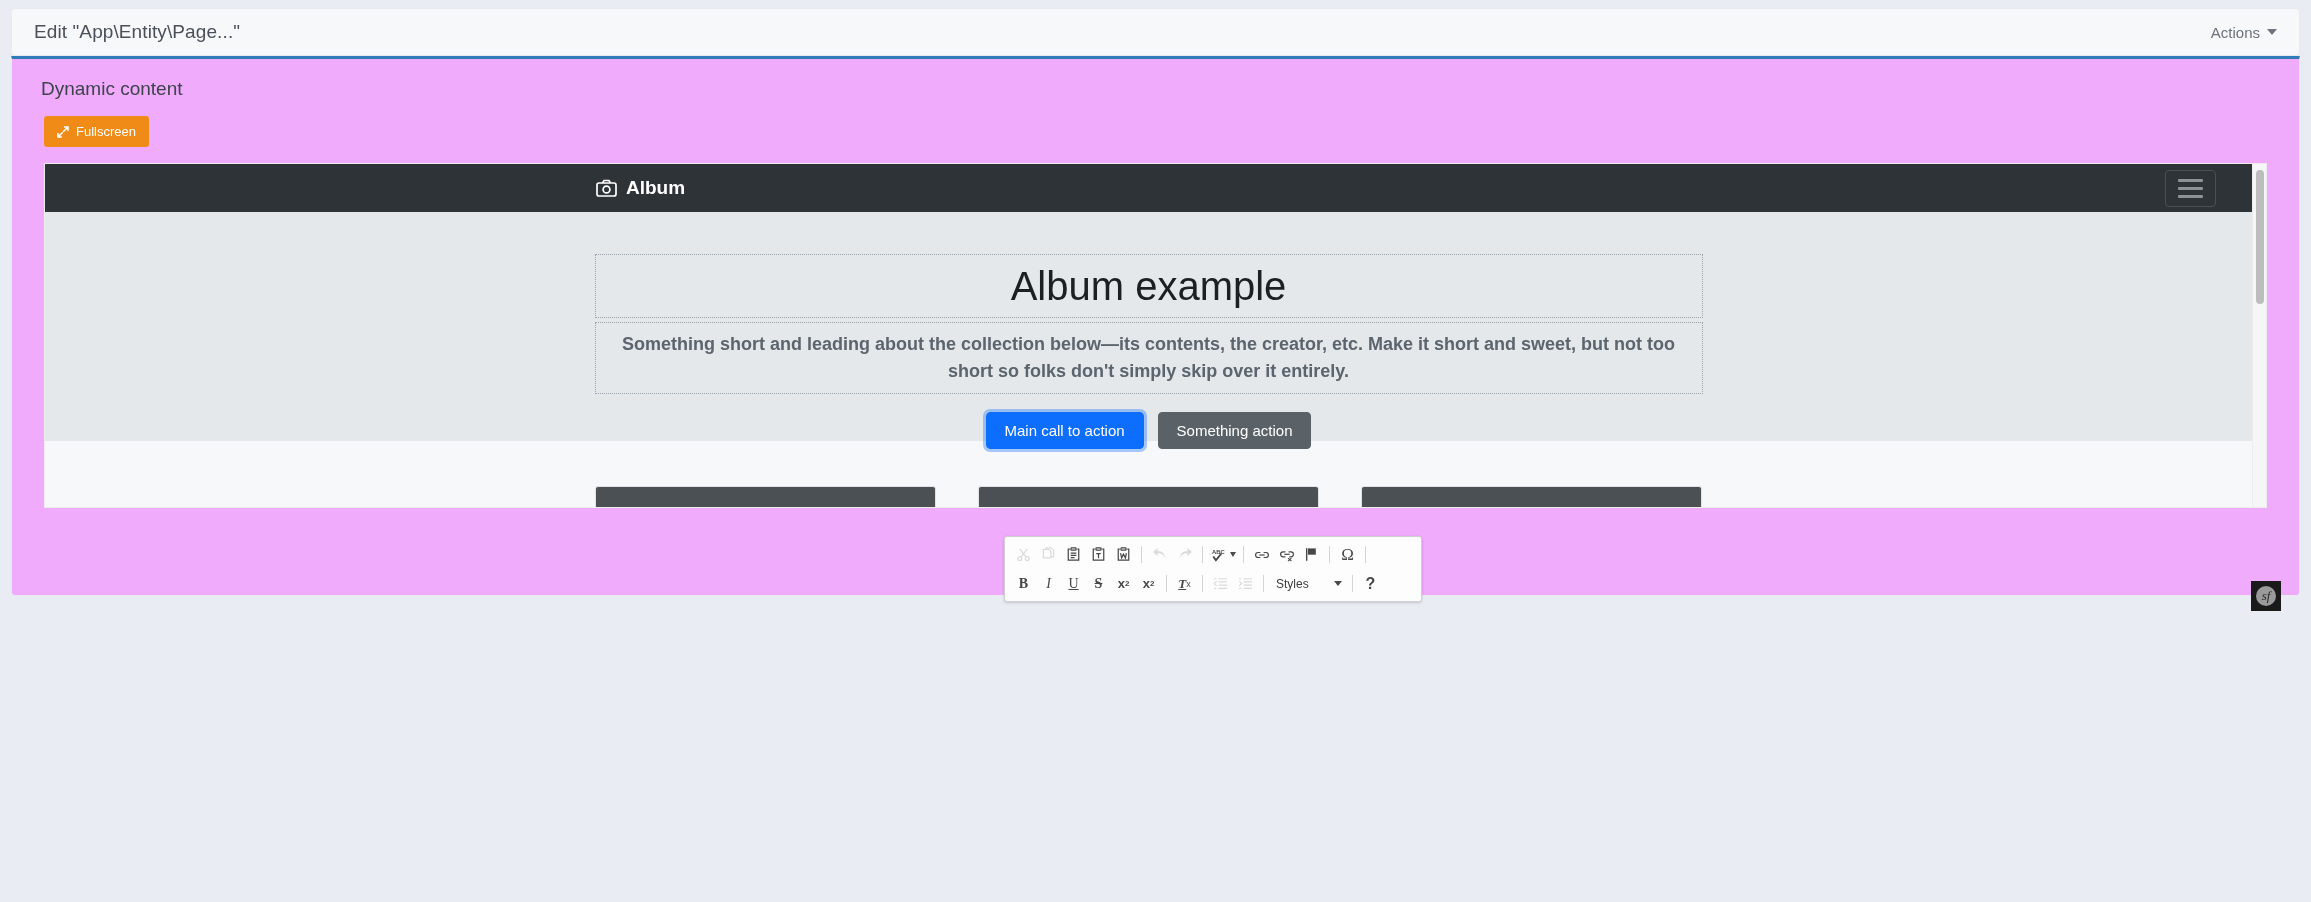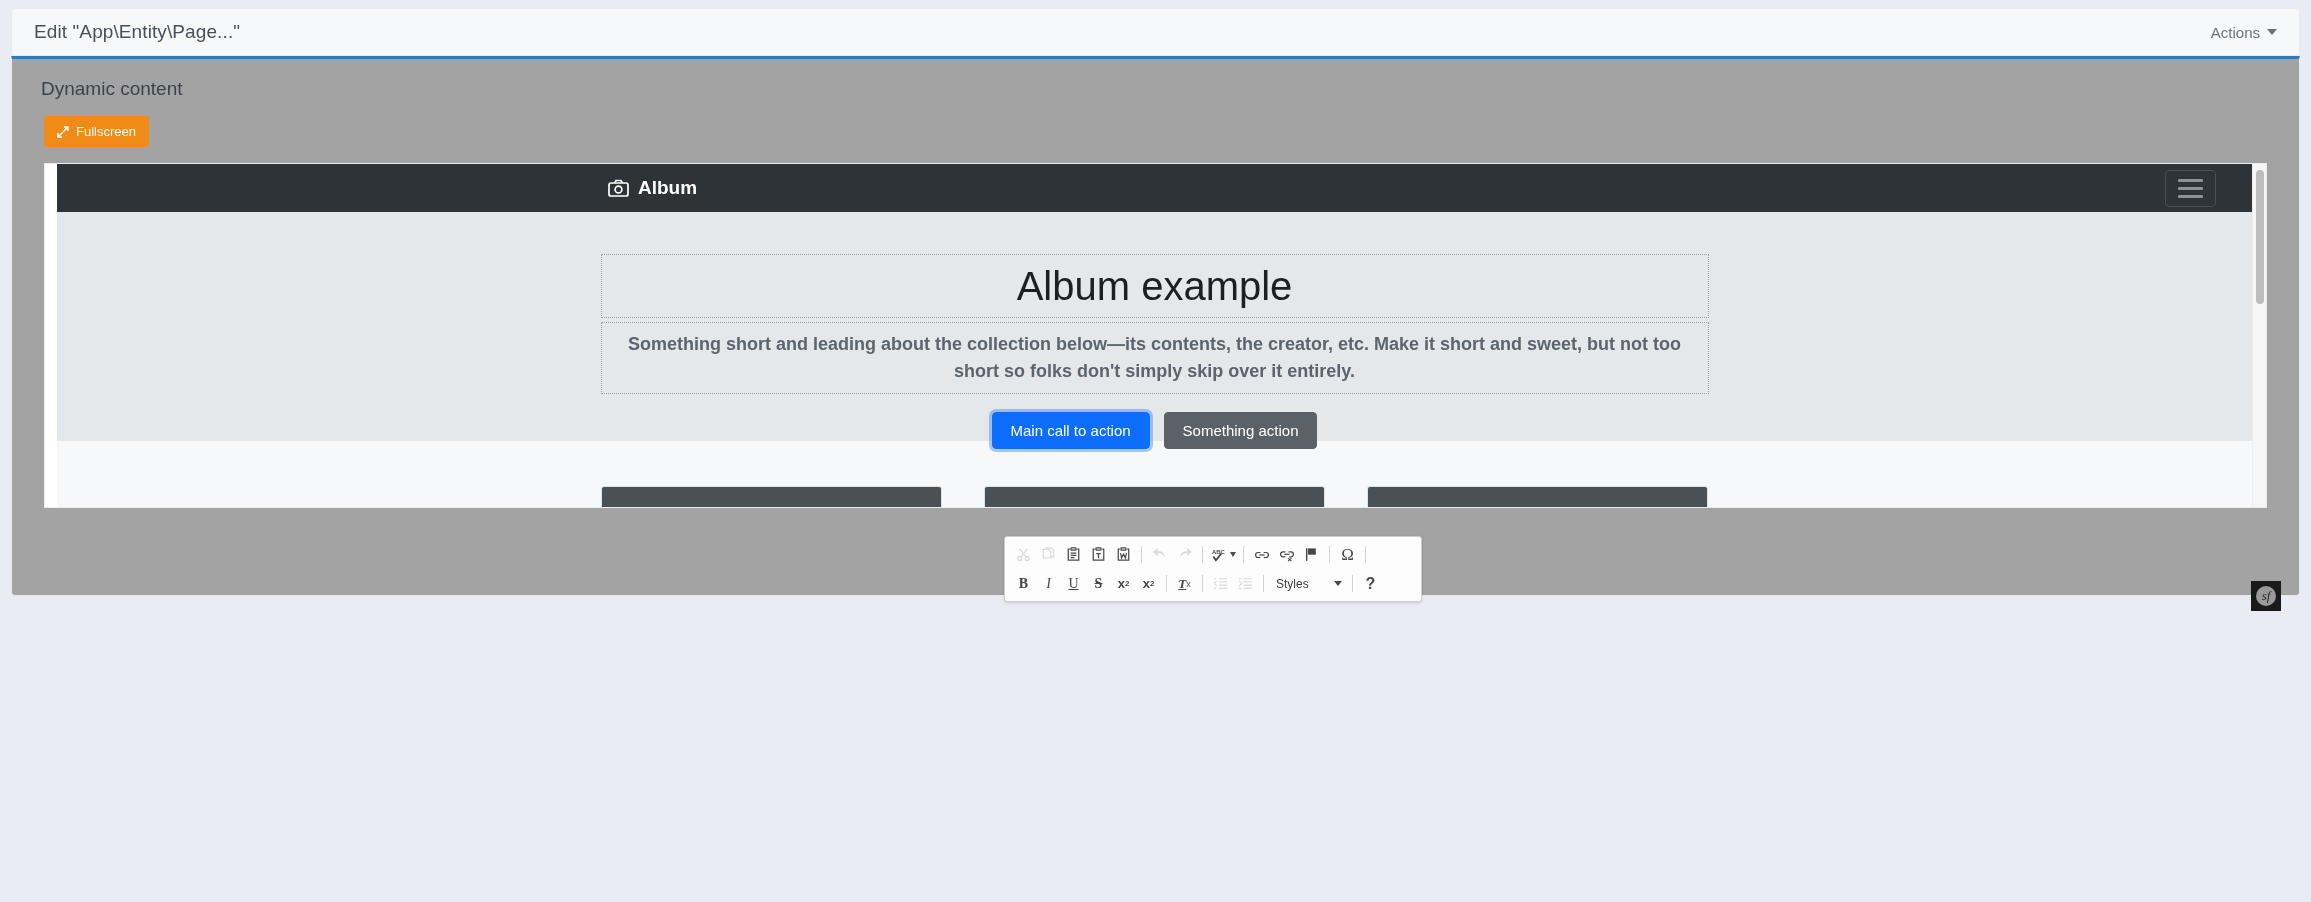--- a/index.html
+++ b/index.html
@@ -80,21 +80,21 @@
     height: 36px;
     background: #fff;
     border: 1px solid #e7eaee;
     border-bottom: none;
     border-right: 1px solid #e7eaee;
     border-top-right-radius: 4px;
   }
 
   
   .card {
-    background: #a3a3a3;
+    background: #f0abfc;
     border: 1px solid #e7eaee;
     border-top: 3px solid #2f7cb8;
     border-radius: 0 0 4px 4px;
     padding: 0 0 42px 0;
     min-height: 540px;
     position: relative;
   }
   .card-title {
     font-size: 19px;
     color: #3d434b;
@@ -154,21 +154,20 @@
     position: relative;
     border: 1px solid #ececec;
     background: #fff;
     height: 345px;
     overflow: hidden;
   }
   .preview-inner {
     position: absolute;
     inset: 0;
     right: 14px;
-    margin-left: 12px;
   }
 
   .site-navbar {
     background: #2e3338;
     height: 48px;
     display: flex;
     align-items: center;
     justify-content: space-between;
     padding: 0 24px 0 0;
   }

